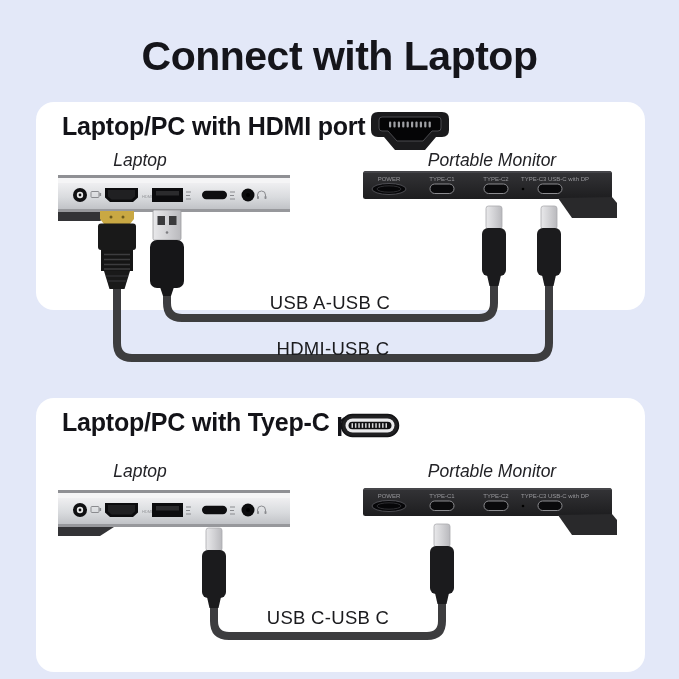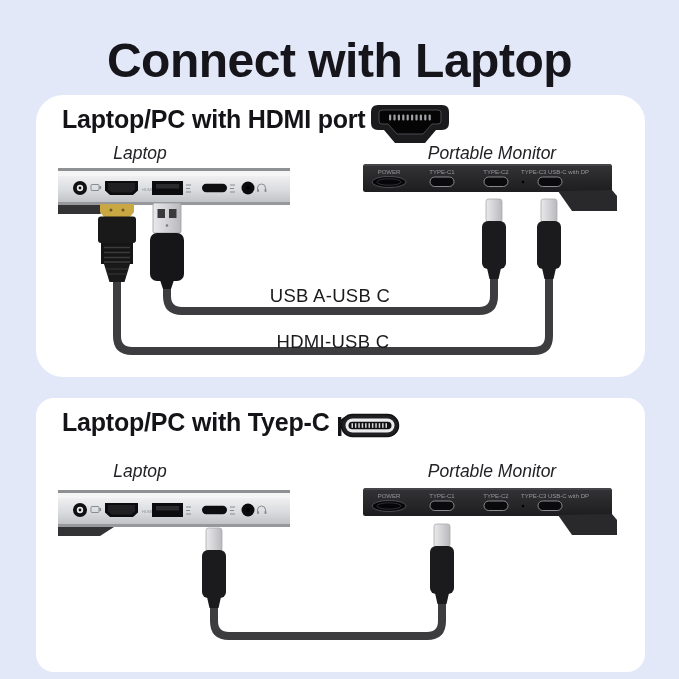--- a/index.html
+++ b/index.html
@@ -4,28 +4,28 @@
 <style>
   html,body{margin:0;padding:0;}
   body{
     width:679px;height:679px;
     background:#e3e8f8;
     font-family:"Liberation Sans","DejaVu Sans",sans-serif;
     position:relative;overflow:hidden;
   }
   .page-title{
     position:absolute;top:33px;left:0;width:679px;margin:0;
-    text-align:center;font-size:48px;font-weight:700;letter-spacing:-0.5px;
+    text-align:center;font-size:41px;font-weight:700;letter-spacing:-0.5px;
     color:#15151b;
   }
   .card{
     position:absolute;left:36px;width:609px;
     background:#ffffff;border-radius:18px;
   }
-  .card-hdmi{top:95px;height:282px;border-radius:27px;}
+  .card-hdmi{top:102px;height:208px;}
   .card-typec{top:398px;height:274px;}
   .card-heading{
     position:absolute;left:26px;top:10px;margin:0;
     font-size:25px;font-weight:700;letter-spacing:-0.2px;color:#131318;
   }
   .heading-icon{position:absolute;}
   .hdmi-icon{left:332px;top:7px;}
   .usbc-icon{left:304px;top:15px;}
   .dev-label{
     position:absolute;transform:translateX(-50%);
@@ -210,13 +210,14 @@
         <rect x="35.3" y="10.2" width="1.5" height="4.6"></rect>
       <rect x="38.7" y="10.2" width="1.5" height="4.6"></rect>
         <rect x="42.1" y="10.2" width="1.5" height="4.6"></rect>
       <rect x="45.5" y="10.2" width="1.5" height="4.6"></rect>
     </g>
   </svg>
 
   <span class="dev-label" style="left:104px;top:63px">Laptop</span>
   <span class="dev-label" style="left:456px;top:63px">Portable Monitor</span>
 
+  <span class="cable-label" style="left:292px;top:209px">USB C-USB C</span>
 </section>
 
 </body></html>

